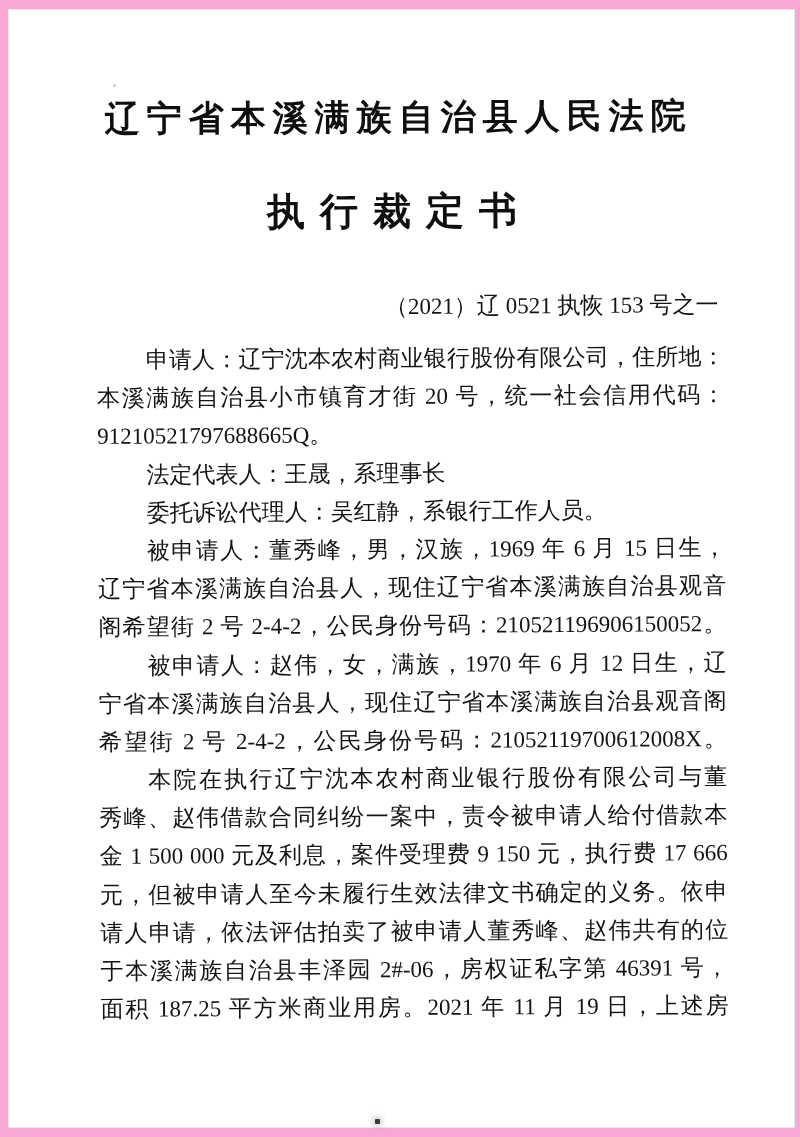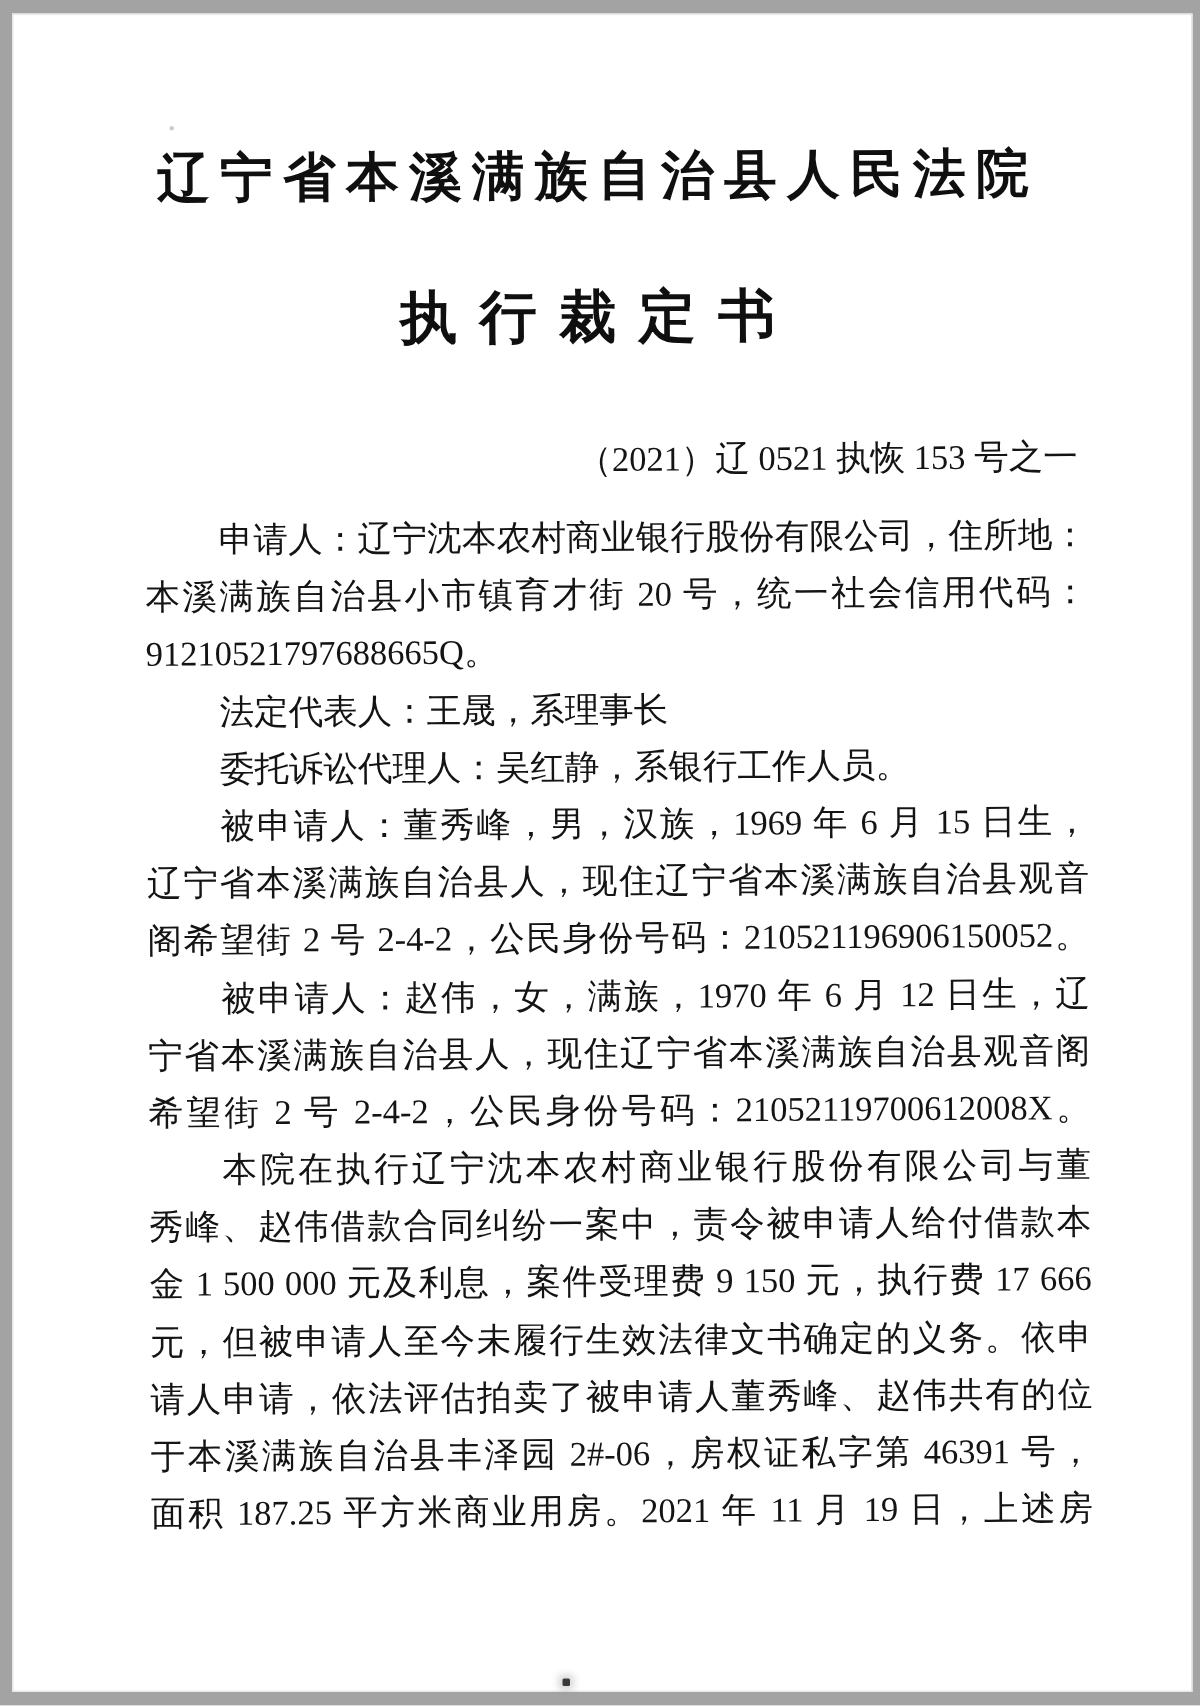--- a/index.html
+++ b/index.html
@@ -3,21 +3,21 @@
 <meta charset="utf-8">
 <style>
   html, body {
     margin: 0; padding: 0;
     width: 800px; height: 1137px;
     background: #f0f0f0;
   }
   .canvas {
     position: relative;
     width: 800px; height: 1137px;
-    background: #a3a3a3;
+    background: #f9a8d4;
     overflow: hidden;
     font-family: "Liberation Serif", "DejaVu Serif", serif;
     color: #161616;
   }
   .page {
     position: absolute;
     left: 8px; top: 9px;
     width: 787px; height: 1119px;
     background: #ffffff;
     border: 1px solid #e7e7e7;

